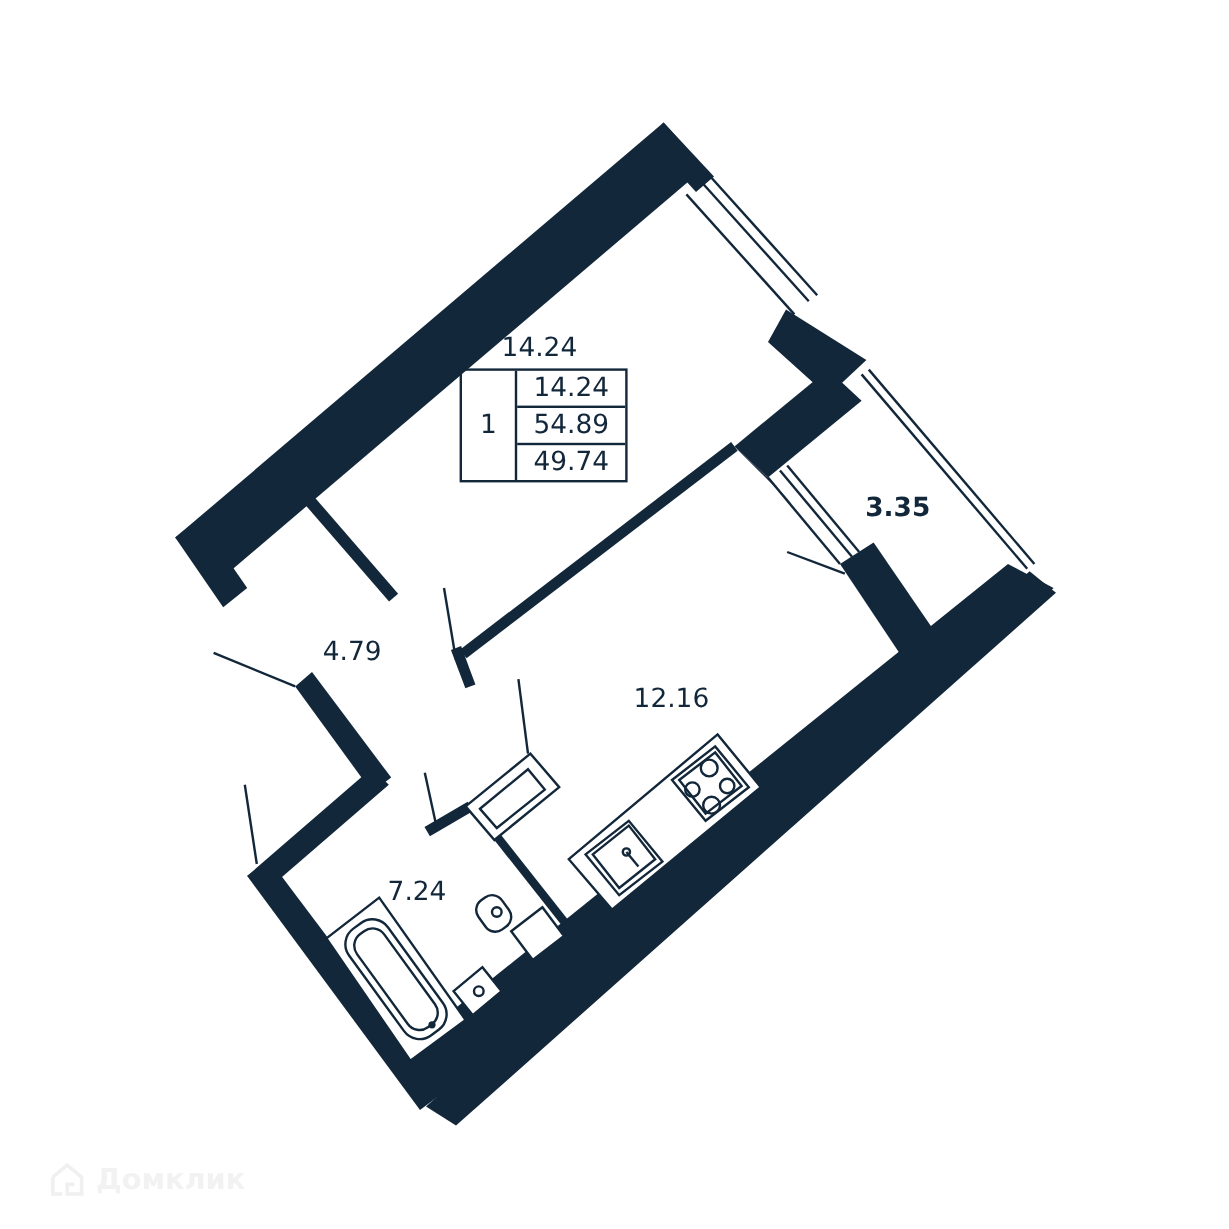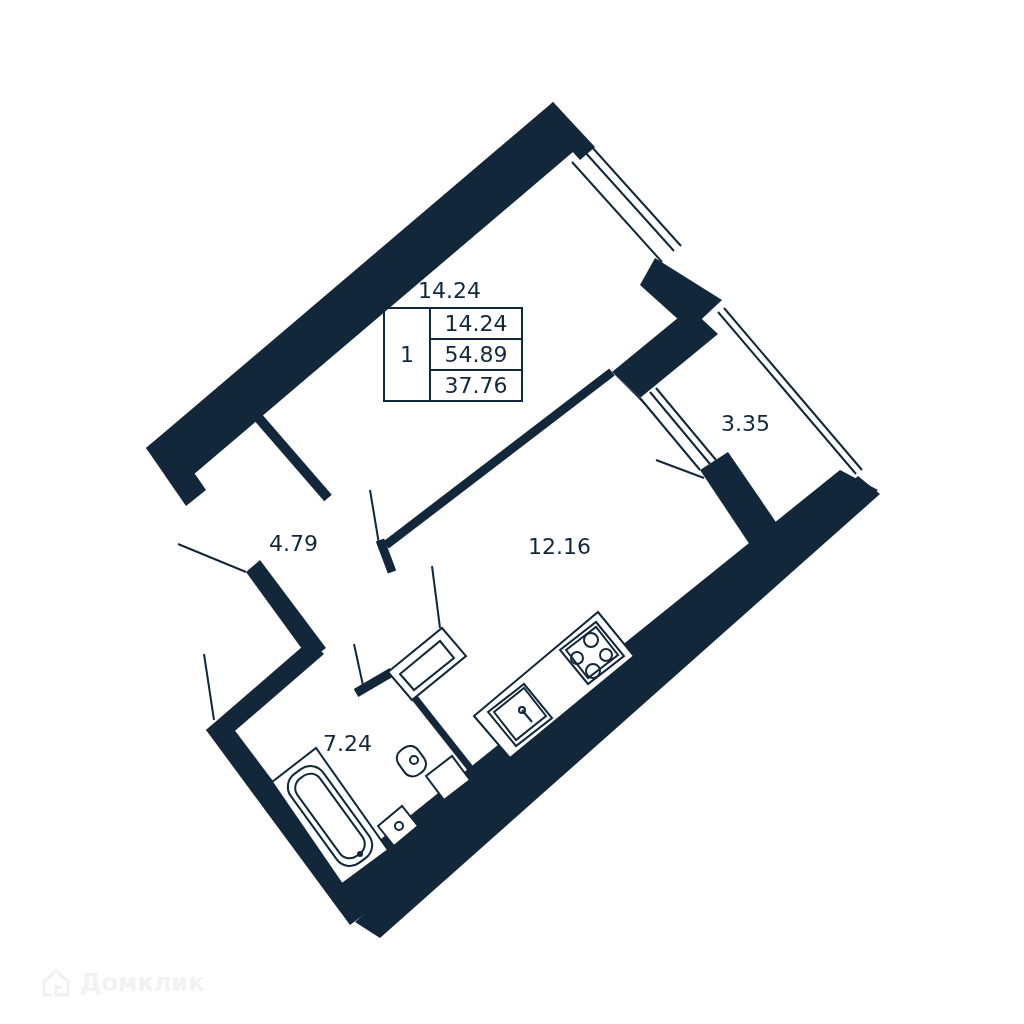--- a/index.html
+++ b/index.html
@@ -118,30 +118,30 @@
     <polygon class="thin" points="566,650 596,627 618,655 588,678"></polygon>
     <circle class="thin" cx="591" cy="640" r="7"></circle>
     <circle class="thin" cx="577" cy="658" r="6"></circle>
     <circle class="thin" cx="606" cy="655" r="6"></circle>
     <circle class="thin" cx="593" cy="671" r="7"></circle>
   </g>
 </svg>
 
 <span class="lbl" style="left:418px; top:280px;">14.24</span>
 <span class="lbl" style="left:269px; top:533px;">4.79</span>
-<span class="lbl" style="left:528px; top:536px;">12.16</span>
+<span class="lbl" style="left:528px; top:572px;">12.16</span>
 <span class="lbl" style="left:323px; top:733px;">7.24</span>
-<span class="lbl" style="left:721px; top:413px;">3.35</span>
+<span class="lbl" style="left:721px; top:413px;font-weight:bold;">3.35</span>
 
 <div class="summary">
   <div class="rooms">1</div>
   <div class="areas">
     <div>14.24</div>
     <div>54.89</div>
-    <div>37.76</div>
+    <div>49.74</div>
   </div>
 </div>
 
 <div class="watermark">
   <svg viewBox="0 0 36 36">
     <path d="M6 16 L18 6 L30 16 L30 30 L18 30 L18 22 L24 22" fill="none" stroke="#f0f0f0" stroke-width="3"></path>
     <path d="M6 16 L6 30 L14 30" fill="none" stroke="#f0f0f0" stroke-width="3"></path>
   </svg>
   <span>Домклик</span>
 </div>

